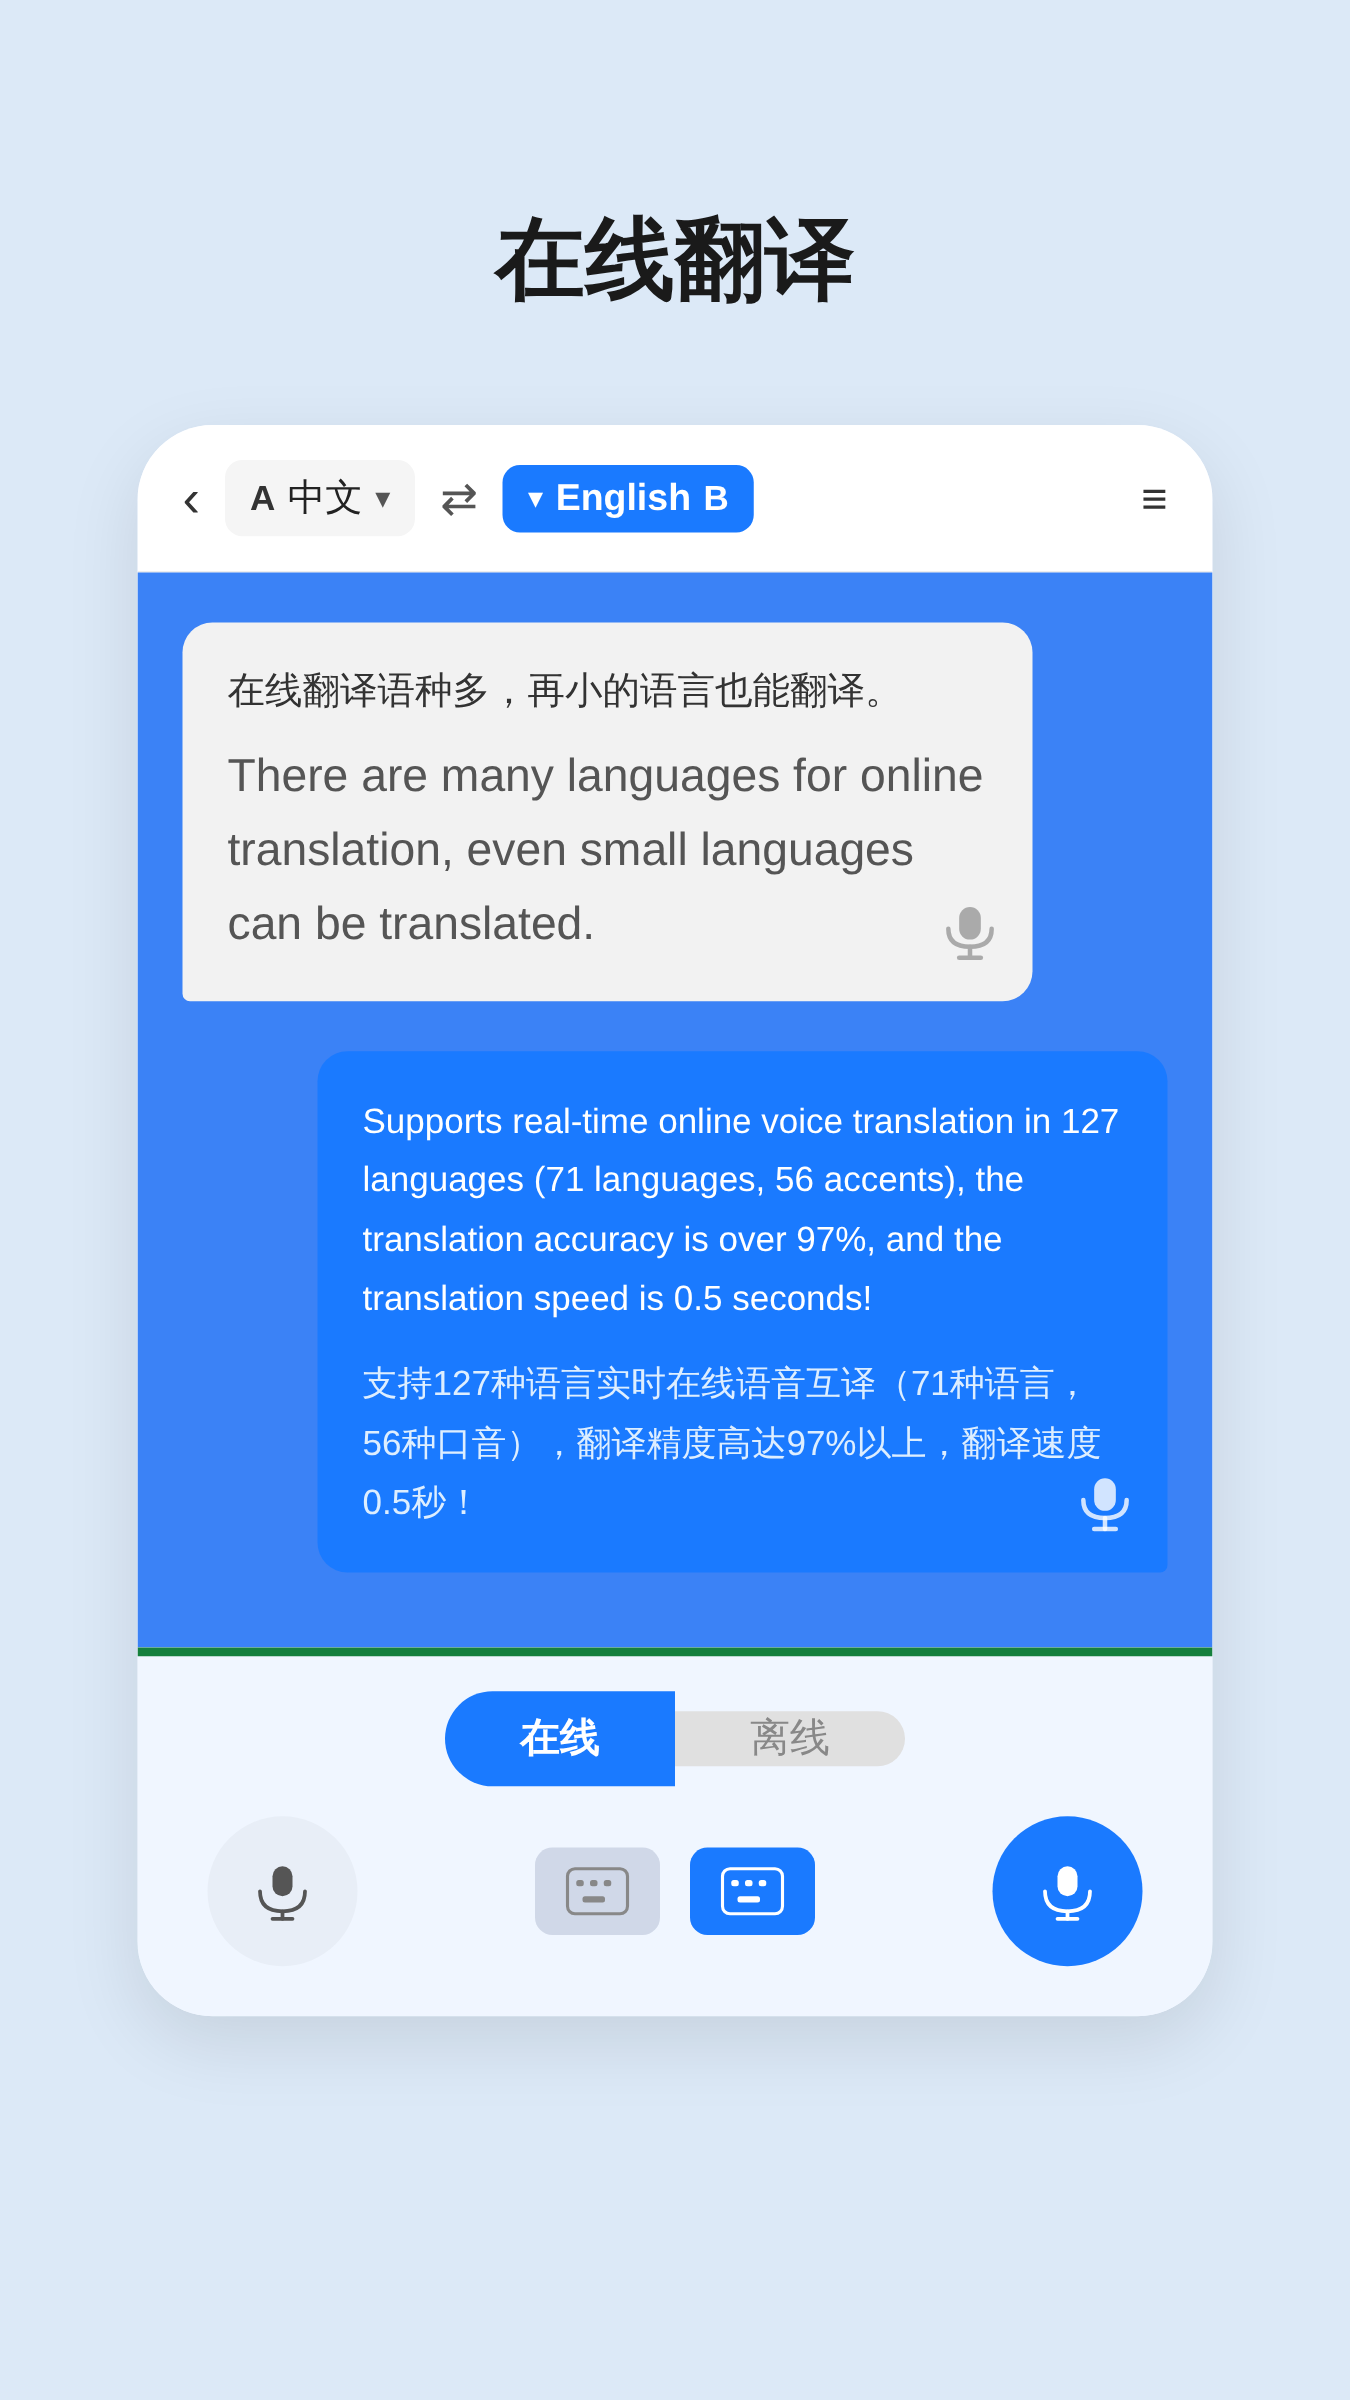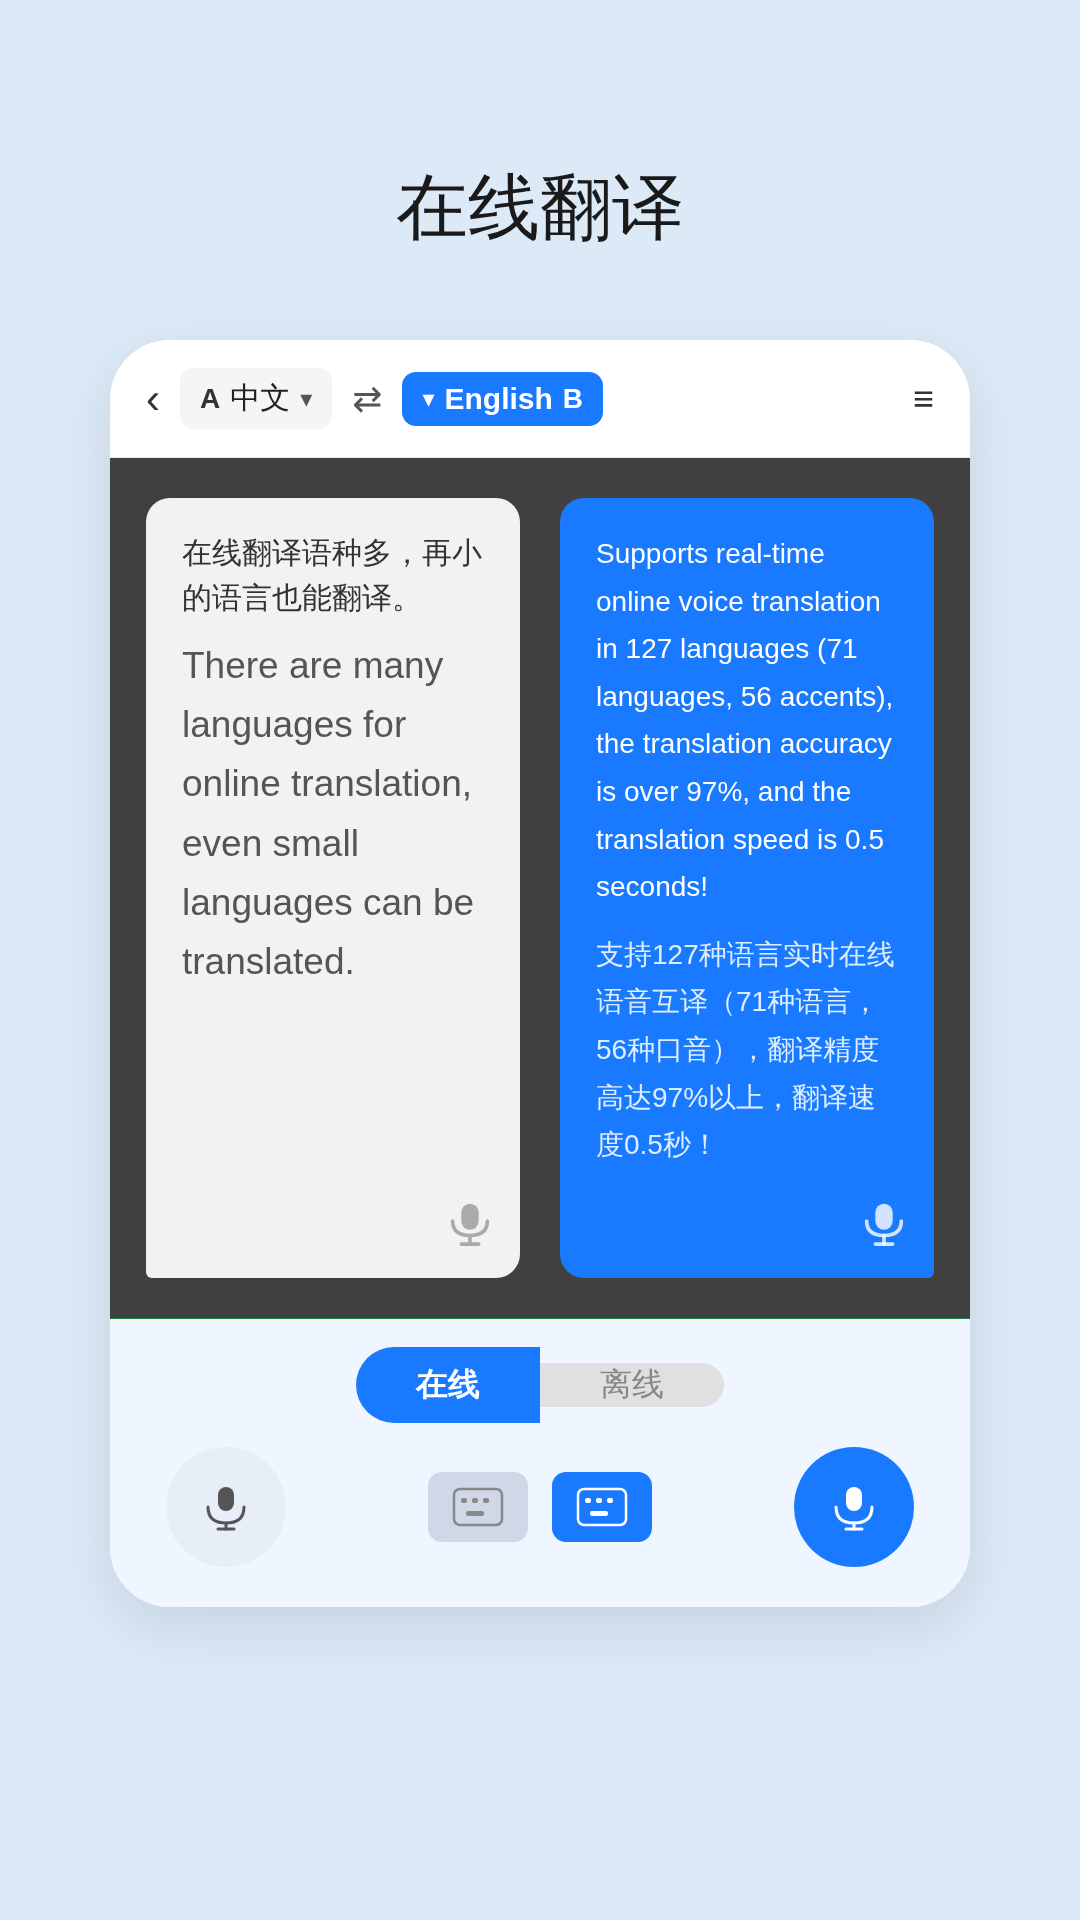--- a/index.html
+++ b/index.html
@@ -16,21 +16,21 @@
 
     .page-header {
       width: 100%;
       text-align: center;
       padding-top: 160px;
       padding-bottom: 60px;
     }
 
     .page-title {
       font-size: 72px;
-      font-weight: 400;
+      font-weight: 700;
       color: #1a1a1a;
       margin-bottom: 24px;
     }
 
     .page-subtitle {
       font-size: 40px;
       font-weight: 400;
       color: #333;
     }
 
@@ -125,25 +125,25 @@
     .topbar-spacer { flex: 1; }
 
     .menu-btn {
       font-size: 36px;
       color: #333;
       cursor: pointer;
     }
 
     
     .chat-area {
-      background: #404040;
+      background: #3b82f6;
       min-height: 860px;
       padding: 40px 36px;
       display: flex;
-      flex-direction: row;
+      flex-direction: column;
       gap: 40px;
     }
 
     
     .bubble-left-wrap {
       display: flex;
       justify-content: flex-start;
     }
 
     .bubble-left {
@@ -209,21 +209,21 @@
       right: 24px;
       font-size: 30px;
       color: rgba(255,255,255,0.7);
       cursor: pointer;
     }
 
     
     .bottom-bar {
       background: #f0f6ff;
       padding: 28px 36px 40px;
-      border-top: 1px solid #15803d;
+      border-top: 7px solid #15803d;
     }
 
     .mode-switcher {
       display: flex;
       align-items: center;
       justify-content: center;
       margin-bottom: 24px;
     }
 
     .mode-online {

